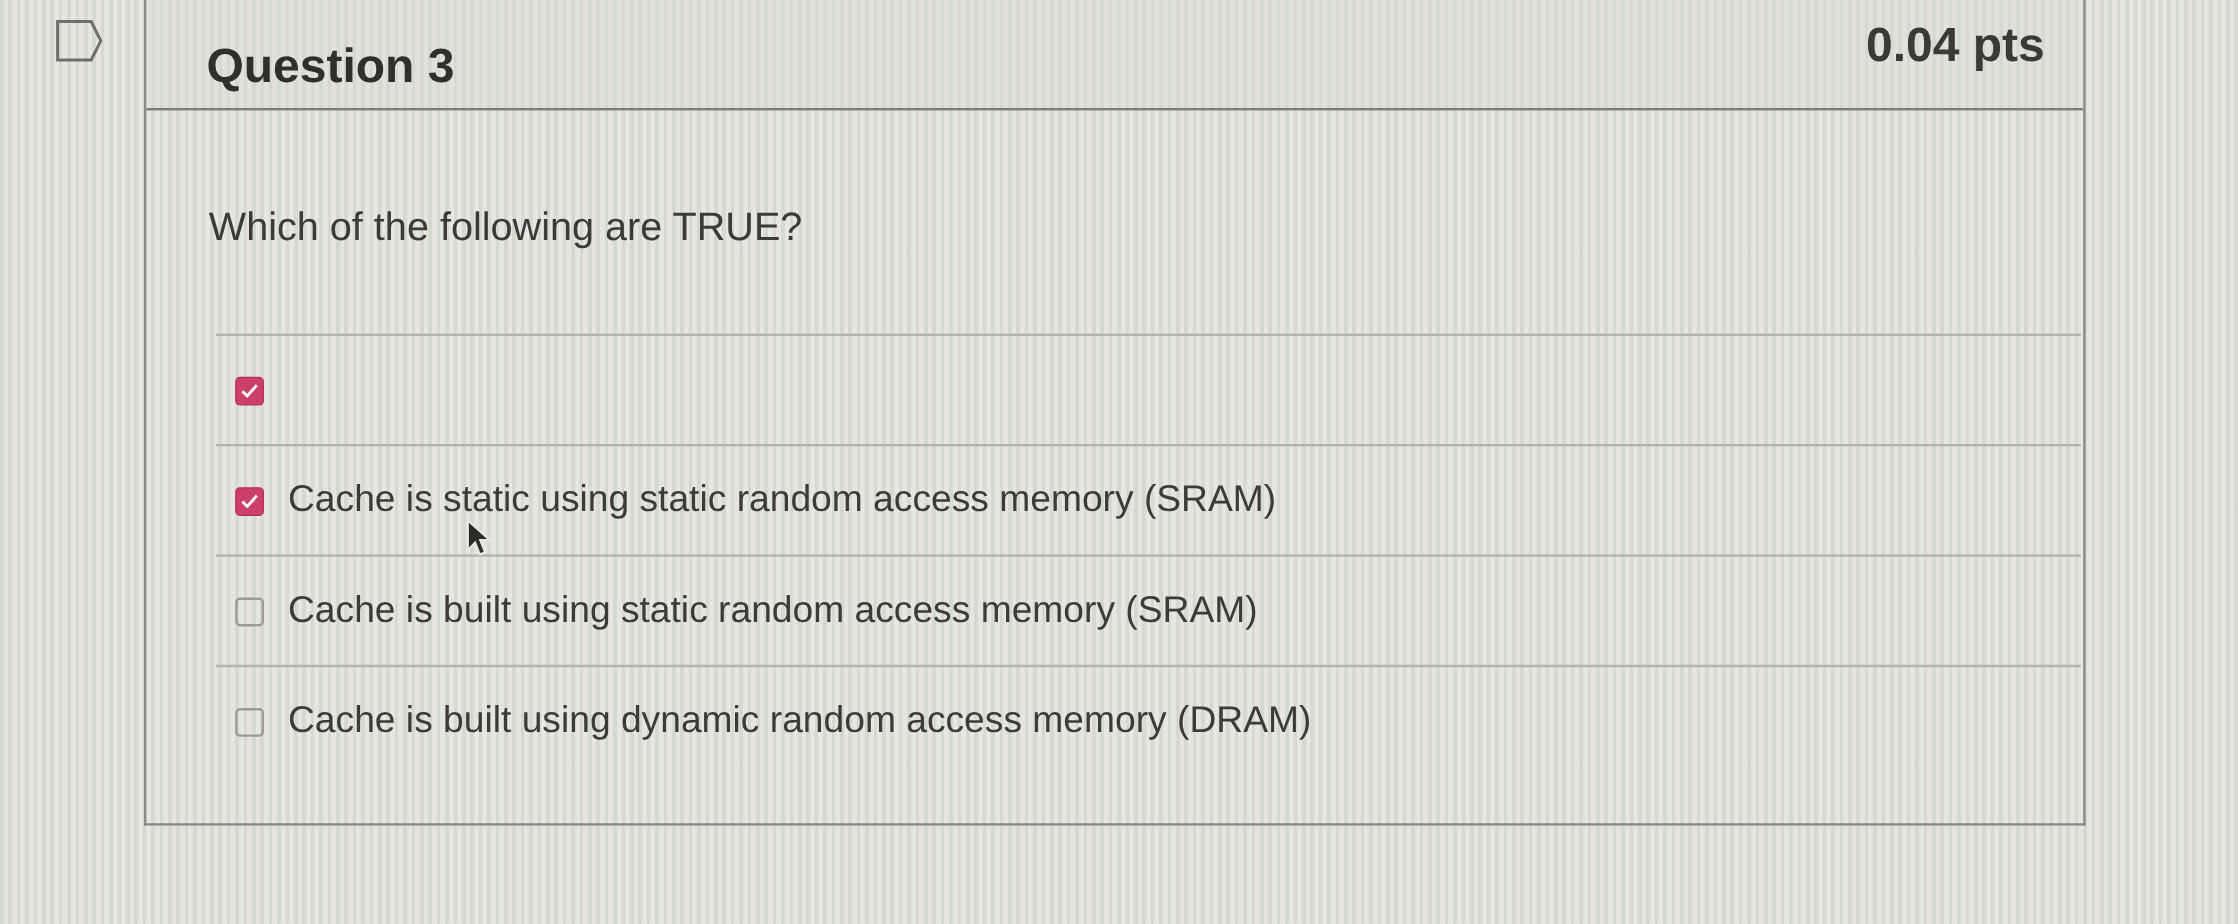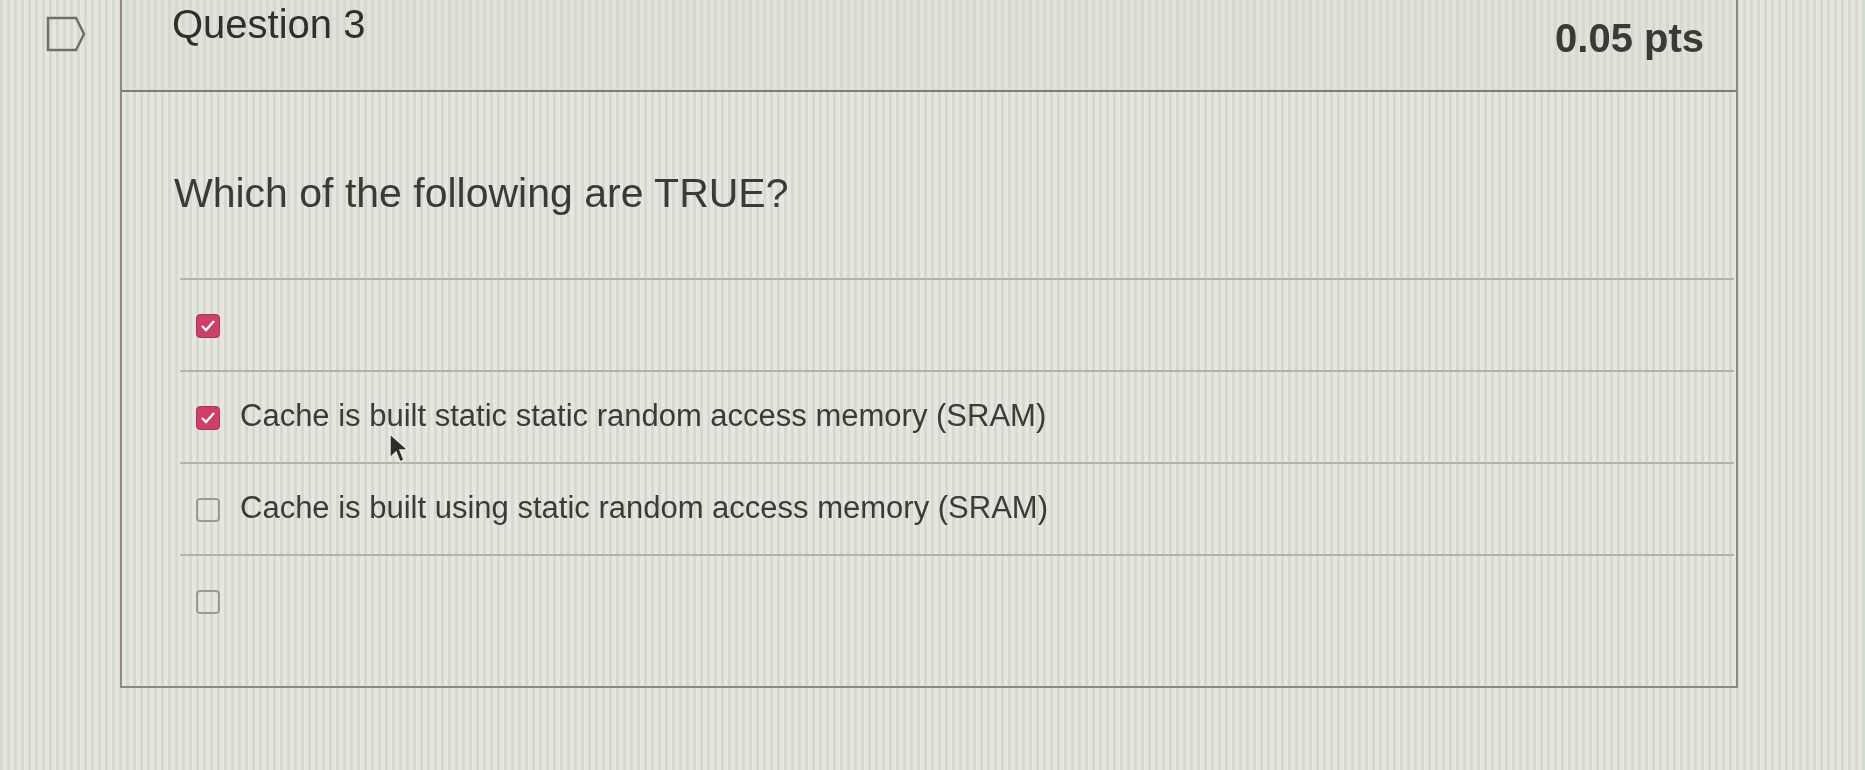--- a/index.html
+++ b/index.html
@@ -16,23 +16,23 @@
   .card {
     position:absolute; left:120px; top:-2px; width:1618px; height:690px;
     border-left:2px solid #8a8c84; border-right:2px solid #8a8c84; border-bottom:2px solid #8a8c84;
     box-sizing:border-box;
   }
   .card-header {
     position:absolute; left:0; top:0; right:0; height:92px;
     border-bottom:2px solid #7d7f77;
     background:rgba(215,218,205,0.35);
   }
-  .q-title { position:absolute; left:50px; top:4px; font-size:40px; font-weight:normal; color:#2f302d; }
+  .q-title { position:absolute; left:50px; top:35px; font-size:40px; font-weight:bold; color:#2f302d; }
   .q-pts { position:absolute; right:32px; top:18px; font-size:40px; font-weight:bold; color:#3a3b37; }
-  .q-text { position:absolute; left:52px; top:172px; font-size:41px; color:#3a3b38; }
+  .q-text { position:absolute; left:52px; top:172px; font-size:33px; color:#3a3b38; }
   .answers { position:absolute; left:58px; top:280px; width:1554px; }
   .answer {
     height:90px; border-top:2px solid #b3b5aa; position:relative;
   }
   .answer:last-child { border-bottom:none; }
   .cb {
     position:absolute; left:16px; top:34px; width:24px; height:24px; border-radius:4px; box-sizing:border-box;
   }
   .cb.checked { background:#cc3f66; border:1px solid #b23358; }
   .cb.unchecked { background:transparent; border:2px solid #9a9c92; }
@@ -43,44 +43,45 @@
 </head>
 <body>
 
 <svg class="flag" viewBox="0 0 40 36">
   <path d="M2 2 H30 L38 18 L30 34 H2 Z" fill="none" stroke="#6e706a" stroke-width="2.5"></path>
 </svg>
 
 <div class="card">
   <div class="card-header">
     <div class="q-title">Question 3</div>
-    <div class="q-pts">0.05 pts</div>
+    <div class="q-pts">0.04 pts</div>
   </div>
   <div class="q-text">Which of the following are TRUE?</div>
   <div class="answers">
     <div class="answer">
       <span class="cb checked">
         <svg width="16" height="16" viewBox="0 0 16 16">
             <path d="M2 8 L6 12 L14 3" fill="none" stroke="#fff" stroke-width="2.4"></path>
           </svg>
       </span>
     </div>
     <div class="answer">
       <span class="cb checked">
         <svg width="16" height="16" viewBox="0 0 16 16">
             <path d="M2 8 L6 12 L14 3" fill="none" stroke="#fff" stroke-width="2.4"></path>
           </svg>
       </span>
-      <span class="a-label">Cache is built static static random access memory (SRAM)</span>
+      <span class="a-label">Cache is static using static random access memory (SRAM)</span>
     </div>
     <div class="answer">
       <span class="cb unchecked"></span>
       <span class="a-label">Cache is built using static random access memory (SRAM)</span>
     </div>
     <div class="answer">
       <span class="cb unchecked"></span>
+      <span class="a-label">Cache is built using dynamic random access memory (DRAM)</span>
     </div>
   </div>
 </div>
 
 <svg class="cursor" width="22" height="32" viewBox="0 0 22 32">
   <path d="M2 2 L2 26 L8 20 L12 30 L16 28 L12 18 L20 18 Z" fill="#2c2d2a" stroke="#e8e8e0" stroke-width="1.5"></path>
 </svg>
 
 </body></html>

